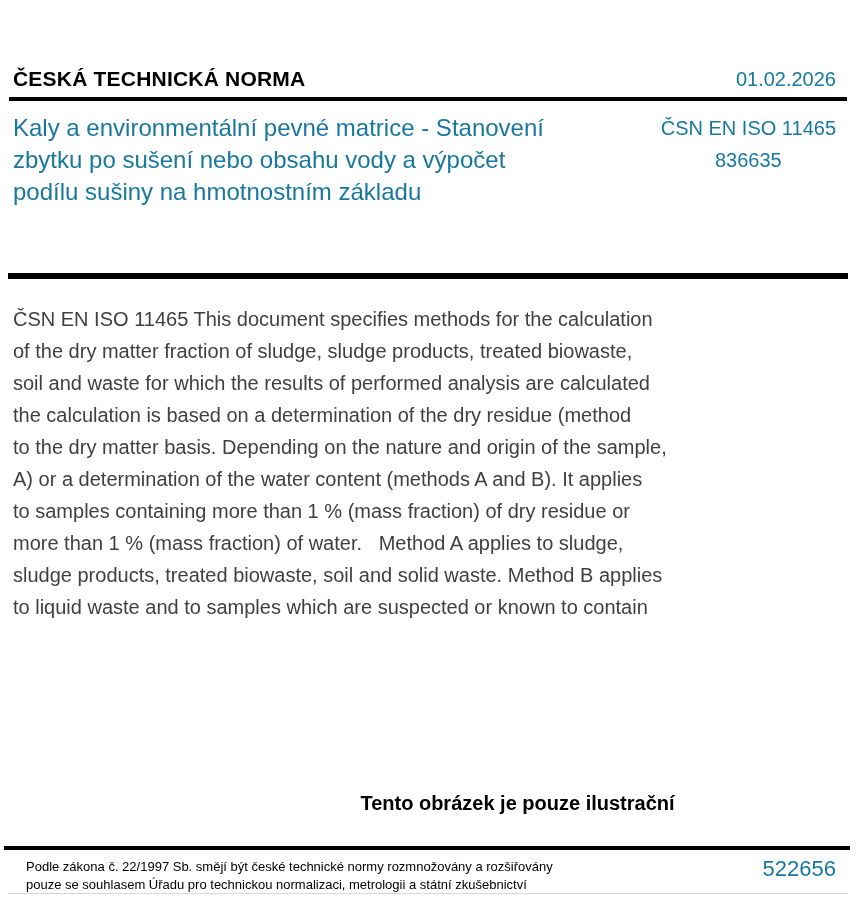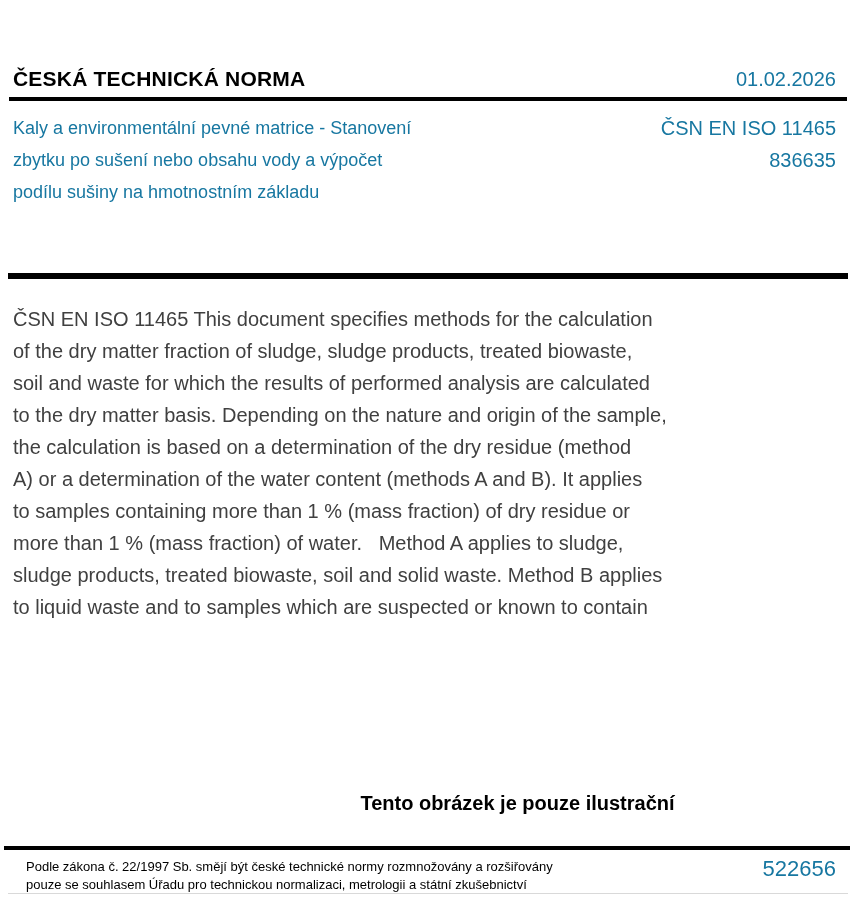--- a/index.html
+++ b/index.html
@@ -47,30 +47,30 @@
   .subject-row {
     position: absolute;
     top: 112px;
     left: 13px;
     right: 29px;
     display: flex;
     justify-content: space-between;
     align-items: flex-start;
   }
   .subject-title {
-    font-size: 18px;
+    font-size: 24px;
     line-height: 32px;
     color: #1777a1;
     max-width: 560px;
   }
   .subject-codes {
     font-size: 20px;
     line-height: 32px;
     color: #1777a1;
-    text-align: right;
+    text-align: center;
     white-space: nowrap;
   }
   
   .main-rule {
     position: absolute;
     top: 273px;
     left: 8px;
     width: 840px;
     height: 6px;
     background: #000000;
@@ -162,22 +162,22 @@
       <div>836635</div>
     </div>
   </div>
 
   <div class="main-rule"></div>
 
   <div class="abstract">
       <div class="tline">ČSN EN ISO 11465 This document specifies methods for the calculation</div>
       <div class="tline">of the dry matter fraction of sludge, sludge products, treated biowaste,</div>
       <div class="tline">soil and waste for which the results of performed analysis are calculated</div>
+      <div class="tline">the calculation is based on a determination of the dry residue (method</div>
       <div class="tline">to the dry matter basis. Depending on the nature and origin of the sample,</div>
-      <div class="tline">the calculation is based on a determination of the dry residue (method</div>
       <div class="tline">A) or a determination of the water content (methods A and B). It applies</div>
       <div class="tline">to samples containing more than 1 % (mass fraction) of dry residue or</div>
       <div class="tline">more than 1 % (mass fraction) of water.   Method A applies to sludge,</div>
       <div class="tline">sludge products, treated biowaste, soil and solid waste. Method B applies</div>
       <div class="tline">to liquid waste and to samples which are suspected or known to contain</div>
     </div>
 
   <div class="watermark">Tento obrázek je pouze ilustrační</div>
 
   <div class="footer-rule"></div>

